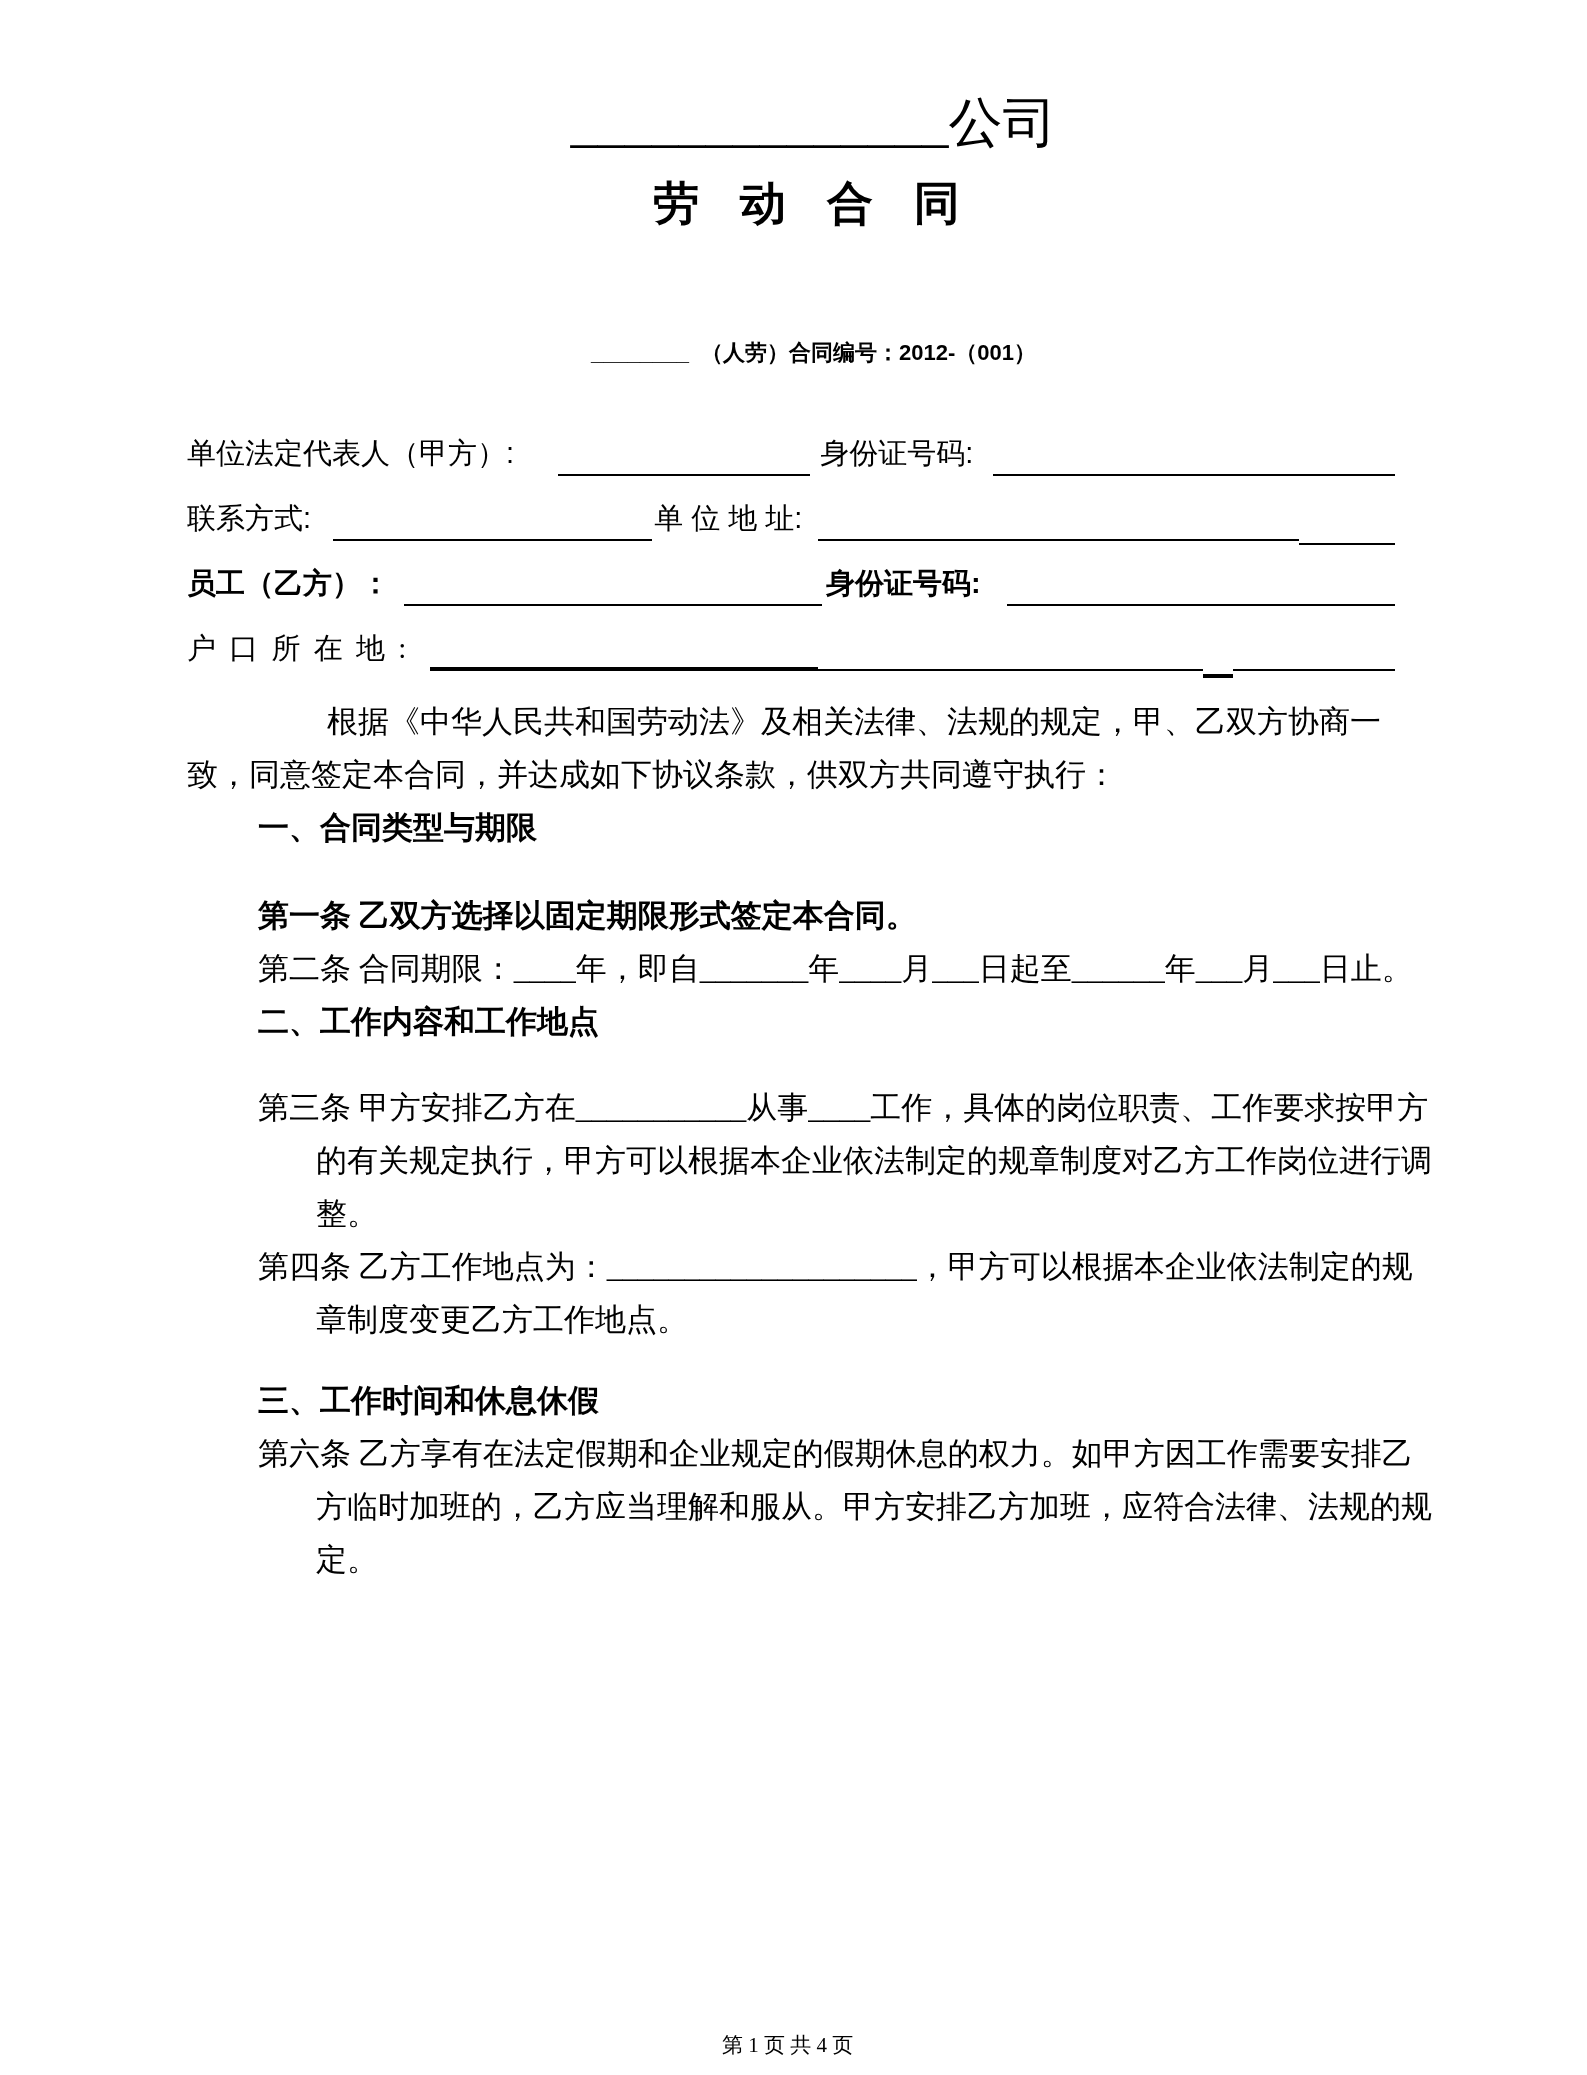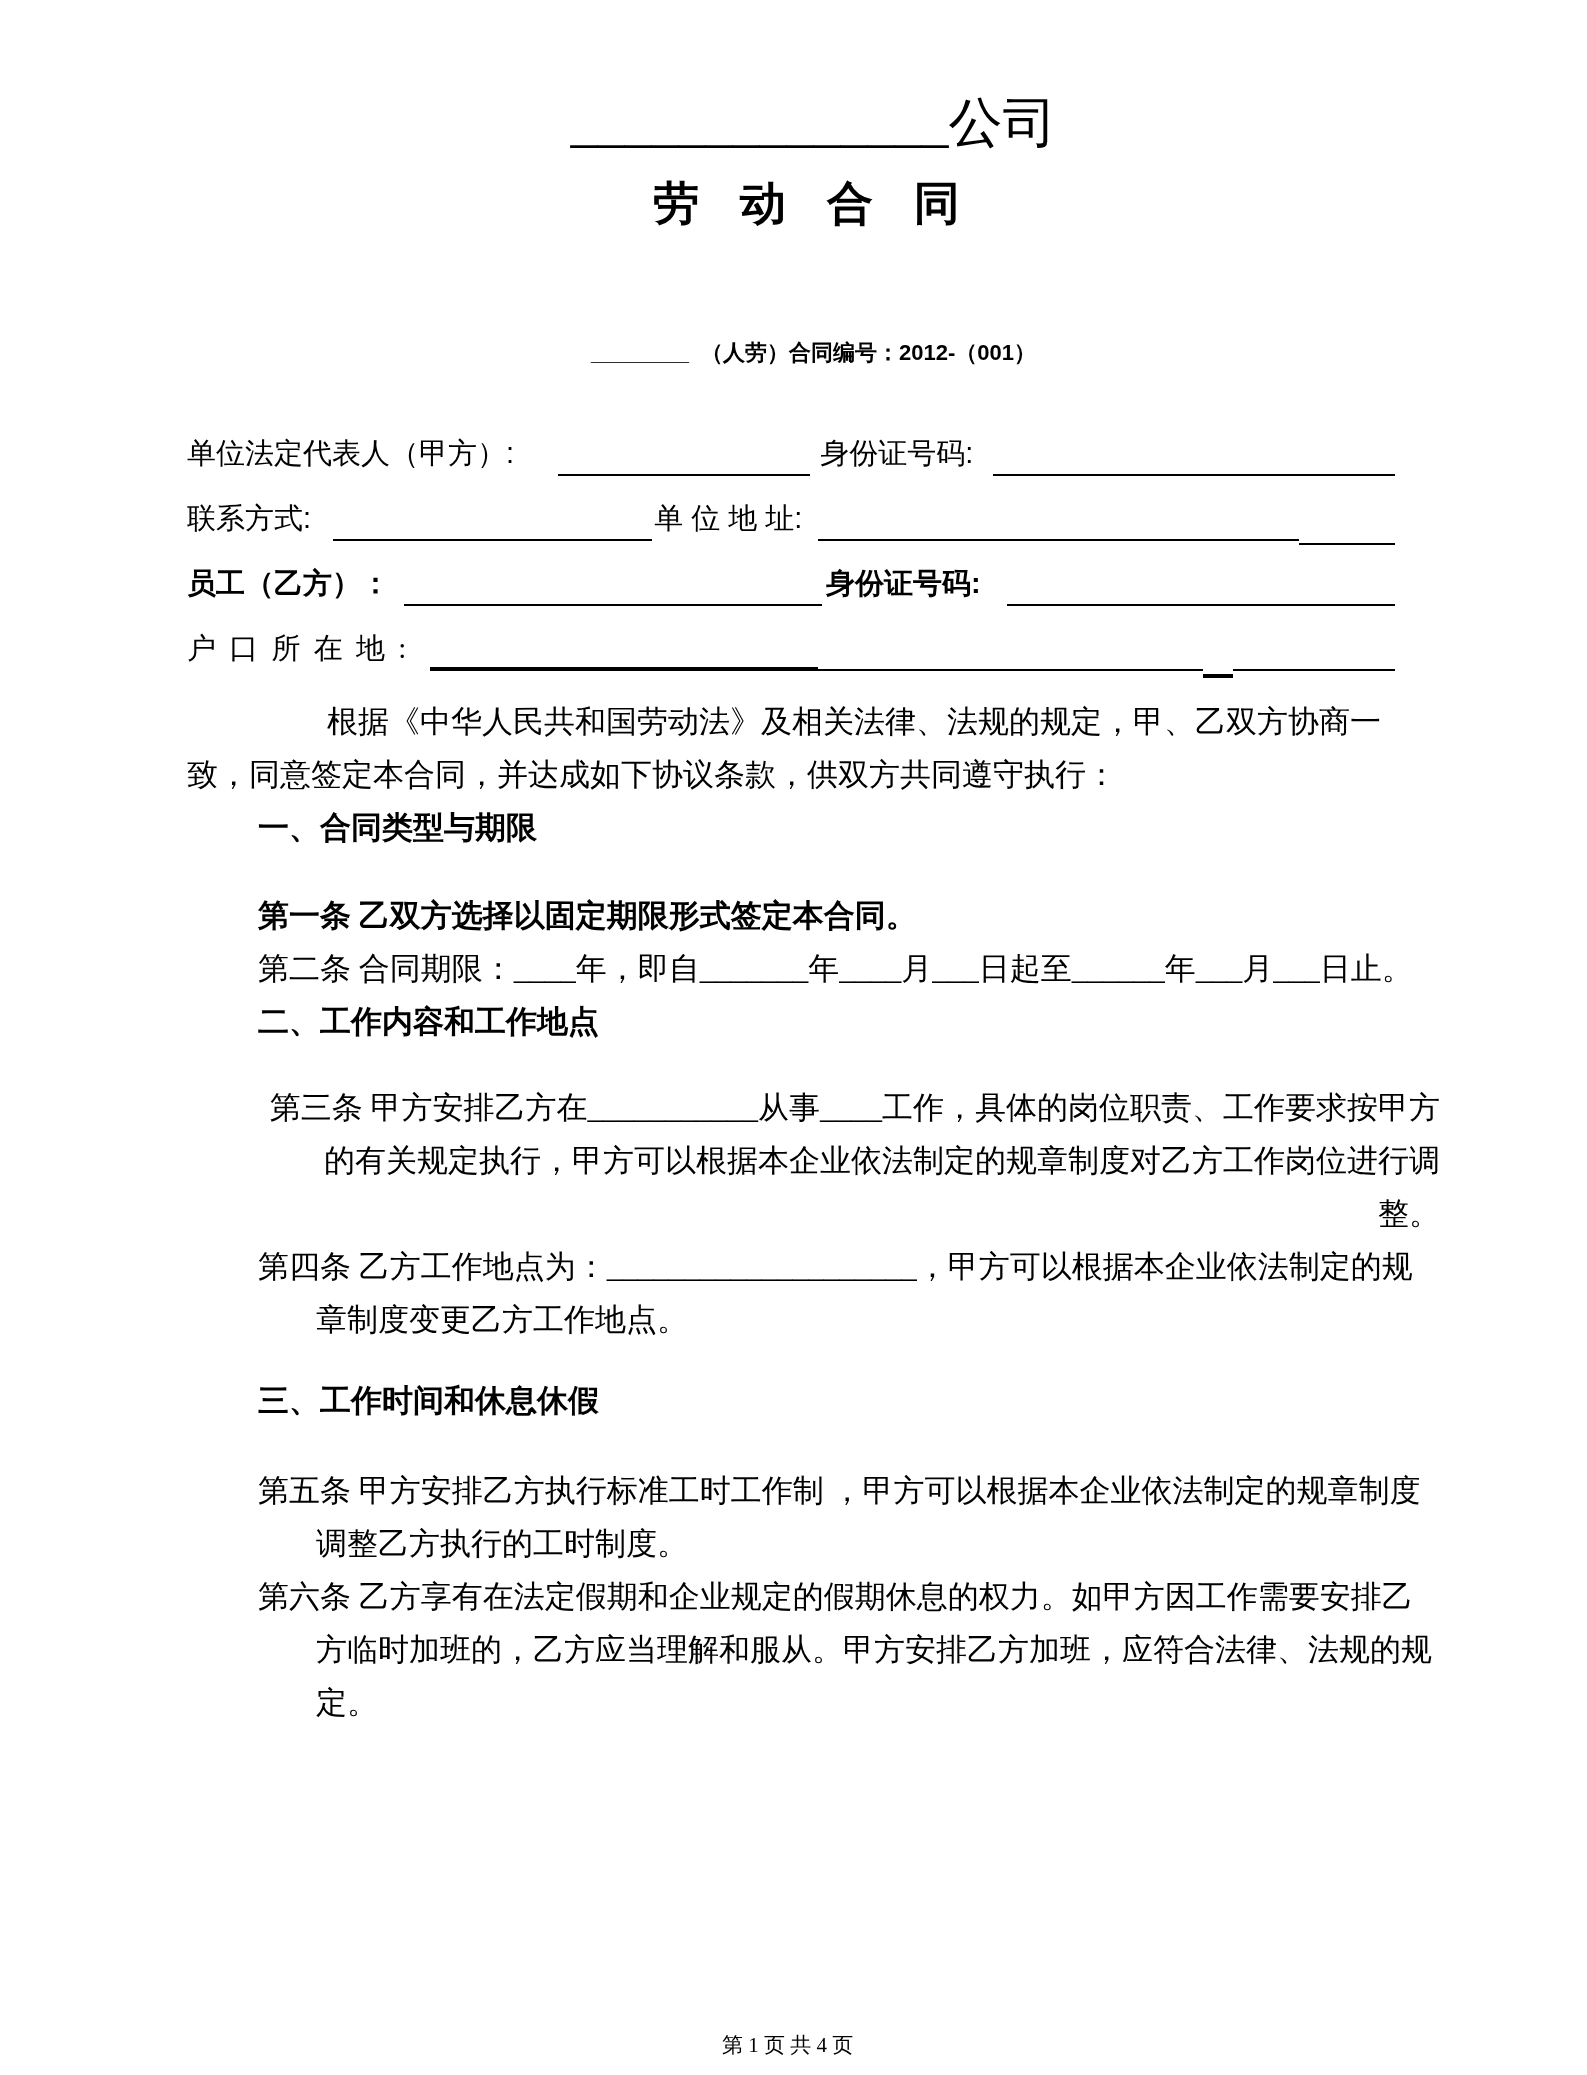--- a/index.html
+++ b/index.html
@@ -35,21 +35,21 @@
   .uline.fill { flex: 1 1 auto; margin-right: 45px; }
   .uline.low { transform: translateY(4px); }
   .uline.low2 { transform: translateY(7px); }
   .sp { display: inline-block; flex: 0 0 auto; }
 
   
   .intro { margin: 24px 0 0 0; font-size: 31px; line-height: 53px; text-indent: 140px; max-width: 1228px; }
   .sec { margin: 0 0 0 71px; font-size: 31px; line-height: 53px; font-weight: bold; }
   .clause { margin: 0 0 0 129px; font-size: 31px; line-height: 53px; text-indent: -58px; }
   .mt28 { margin-top: 28px; }
-  .mt33 { margin-top: 33px; text-align: right; }
+  .mt33 { margin-top: 33px; }
   .mt35 { margin-top: 35px; font-weight: bold; }
   .mt37 { margin-top: 37px; }
 
   .pfooter { position: absolute; left: 0; right: 12px; top: 2030px; text-align: center; font-size: 21px; line-height: 30px; white-space: pre; }
 </style>
 </head>
 <body>
 
 <div class="page">
 
@@ -103,19 +103,18 @@
 
   <h3 class="sec sans">一、合同类型与期限</h3>
   <p class="clause mt35">第一条 乙双方选择以固定期限形式签定本合同。</p>
   <p class="clause">第二条 合同期限：____年，即自_______年____月___日起至______年___月___日止。</p>
 
   <h3 class="sec sans">二、工作内容和工作地点</h3>
   <p class="clause mt33">第三条 甲方安排乙方在___________从事____工作，具体的岗位职责、工作要求按甲方的有关规定执行，甲方可以根据本企业依法制定的规章制度对乙方工作岗位进行调整。</p>
   <p class="clause">第四条 乙方工作地点为：____________________，甲方可以根据本企业依法制定的规章制度变更乙方工作地点。</p>
 
   <h3 class="sec sans mt28">三、工作时间和休息休假</h3>
-  <p class="clause mt37">第五条 甲方安排乙方执行标准工时工作制 ，甲方可以根据本企业依法制定的规章制度调整乙方执行的工时制度。</p>
   <p class="clause">第六条 乙方享有在法定假期和企业规定的假期休息的权力。如甲方因工作需要安排乙方临时加班的，乙方应当理解和服从。甲方安排乙方加班，应符合法律、法规的规定。</p>
 
 
   <div class="pfooter">第 1 页 共 4 页</div>
 
 </div>
 
 </body></html>

